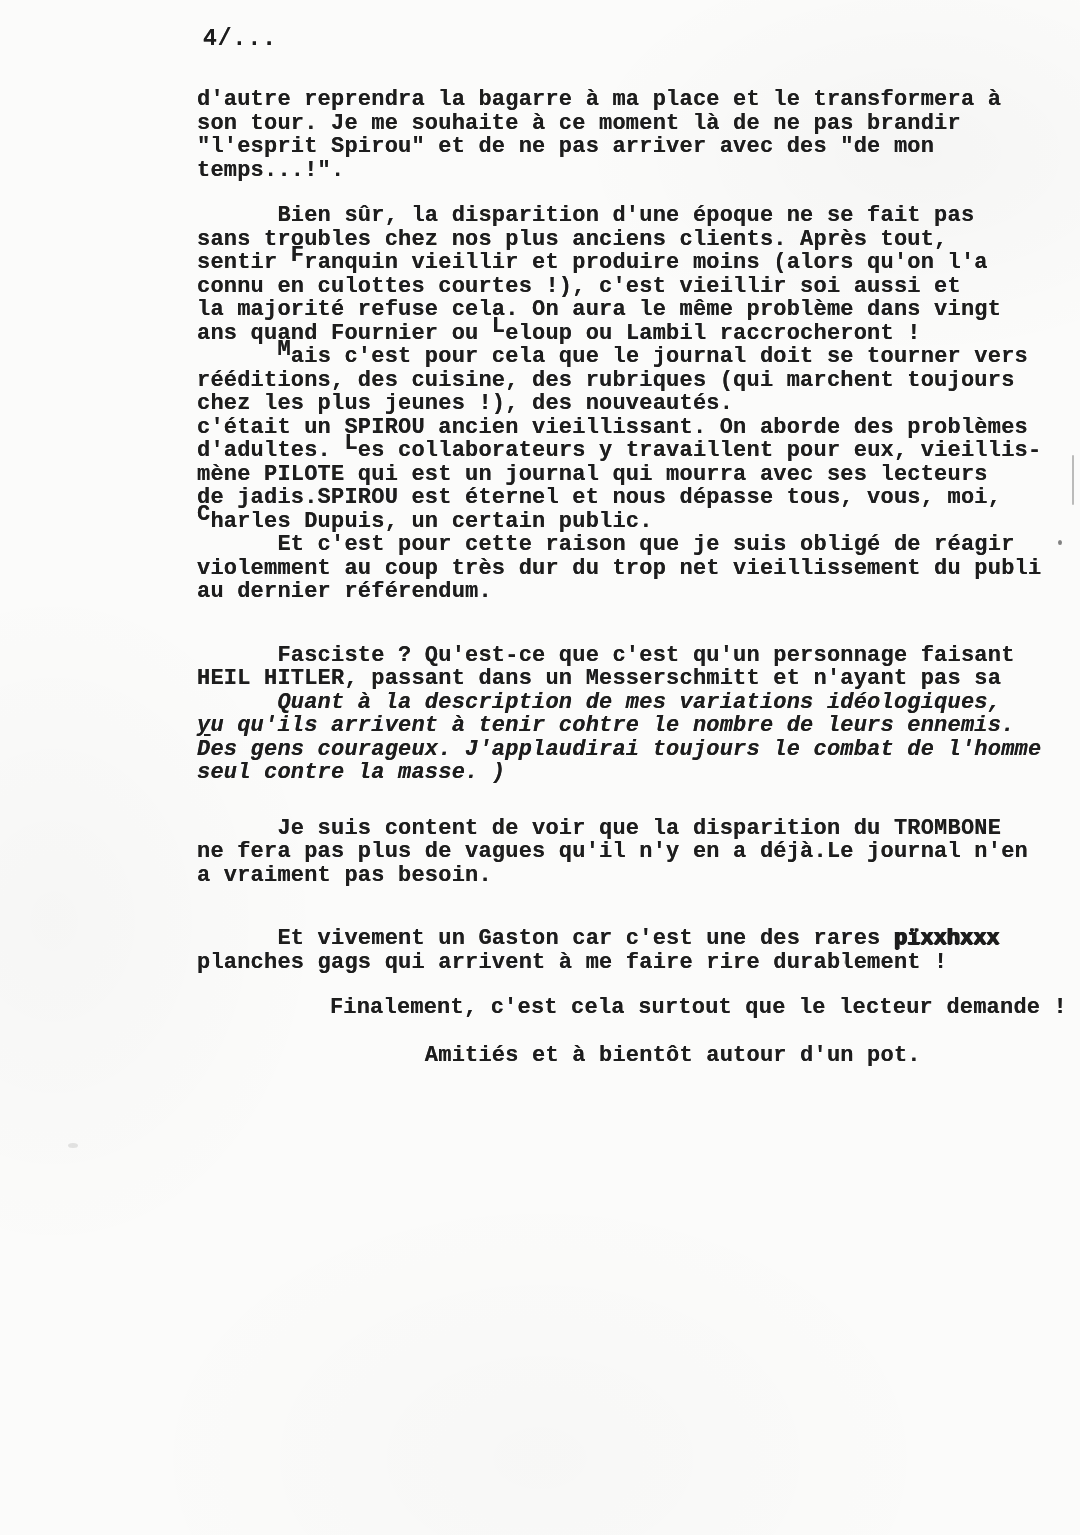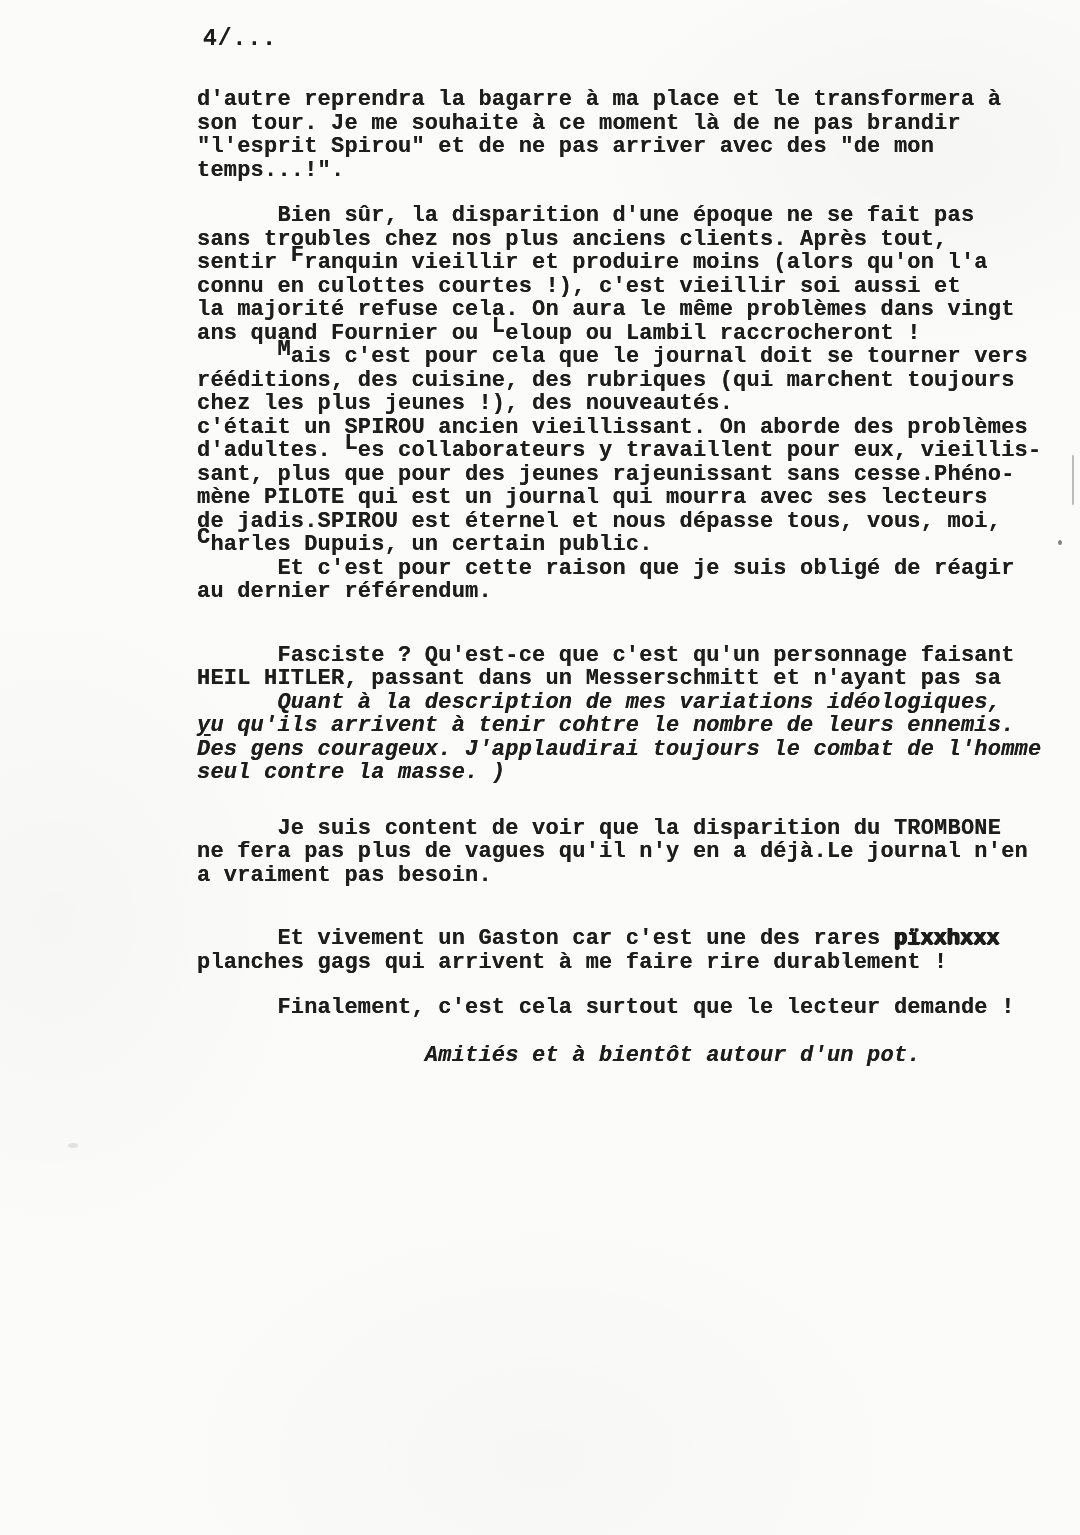--- a/index.html
+++ b/index.html
@@ -79,38 +79,38 @@
         <div class="line">d'autre reprendra la bagarre à ma place et le transformera à</div>
         <div class="line">son tour. Je me souhaite à ce moment là de ne pas brandir</div>
         <div class="line">"l'esprit Spirou" et de ne pas arriver avec des "de mon</div>
         <div class="line">temps...!".</div>
       </div>
       <div class="para" style="margin-top: 22px;">
         <div class="line">      Bien sûr, la disparition d'une époque ne se fait pas</div>
         <div class="line">sans troubles chez nos plus anciens clients. Après tout,</div>
         <div class="line">sentir <span class="sup">F</span>ranquin vieillir et produire moins (alors qu'on l'a</div>
         <div class="line">connu en culottes courtes !), c'est vieillir soi aussi et</div>
-        <div class="line">la majorité refuse cela. On aura le même problèmes dans vingt</div>
+        <div class="line">la majorité refuse cela. On aura le même problème dans vingt</div>
         <div class="line">ans quand Fournier ou <span class="sup">L</span>eloup ou Lambil raccrocheront !</div>
       </div>
       <div class="para" style="margin-top: 0px;">
         <div class="line">      <span class="sup">M</span>ais c'est pour cela que le journal doit se tourner vers</div>
         <div class="line">rééditions, des cuisine, des rubriques (qui marchent toujours</div>
         <div class="line">chez les plus jeunes !), des nouveautés.</div>
       </div>
       <div class="para" style="margin-top: 0px;">
         <div class="line">c'était un SPIROU ancien vieillissant. On aborde des problèmes</div>
         <div class="line">d'adultes. <span class="sup">L</span>es collaborateurs y travaillent pour eux, vieillis-</div>
-        <div class="line">sant, plus que pour des jeunes rajeunissant sans cesse.Phéno-</div>
         <div class="line">mène PILOTE qui est un journal qui mourra avec ses lecteurs</div>
         <div class="line">de jadis.SPIROU est éternel et nous dépasse tous, vous, moi,</div>
         <div class="line"><span class="sup">C</span>harles Dupuis, un certain public.</div>
       </div>
       <div class="para" style="margin-top: 0px;">
         <div class="line">      Et c'est pour cette raison que je suis obligé de réagir</div>
+        <div class="line">violemment au coup très dur du trop net vieillissement du publi</div>
         <div class="line">au dernier référendum.</div>
       </div>
       <div class="para" style="margin-top: 40px;">
         <div class="line">      Fasciste ? Qu'est-ce que c'est qu'un personnage faisant</div>
         <div class="line">HEIL HITLER, passant dans un Messerschmitt et n'ayant pas sa</div>
       </div>
       <div class="para" style="margin-top: 0px; font-style: italic;">
         <div class="line">      Quant à la description de mes variations idéologiques,</div>
         <div class="line"><span class="und">y</span>u qu'ils arrivent à tenir cohtre le nombre de leurs ennemis.</div>
         <div class="line">Des gens courageux. J'applaudirai toujours le combat de l'homme</div>
@@ -118,24 +118,24 @@
       </div>
       <div class="para" style="margin-top: 32px;">
         <div class="line">      Je suis content de voir que la disparition du TROMBONE</div>
         <div class="line">ne fera pas plus de vagues qu'il n'y en a déjà.Le journal n'en</div>
         <div class="line">a vraiment pas besoin.</div>
       </div>
       <div class="para" style="margin-top: 40px;">
         <div class="line">      Et vivement un Gaston car c'est une des rares <span class="xout">pïxxhxxx</span></div>
         <div class="line">planches gags qui arrivent à me faire rire durablement !</div>
       </div>
-      <div class="para" style="margin-top: 22px;">
+      <div class="para" style="margin-top: 22px; text-align: right;">
         <div class="line">      Finalement, c'est cela surtout que le lecteur demande !</div>
       </div>
-      <div class="para" style="margin-top: 24px; font-style: italic;">
+      <div class="para" style="margin-top: 24px;">
         <div class="line">                 Amitiés et à bientôt autour d'un pot.</div>
       </div>
     </div>
 
   <div class="artifact art-vline"></div>
   <div class="artifact art-dot1"></div>
   <div class="artifact art-comma"></div>
   <div class="artifact art-smudge1"></div>
   <div class="artifact art-smudge2"></div>
 

